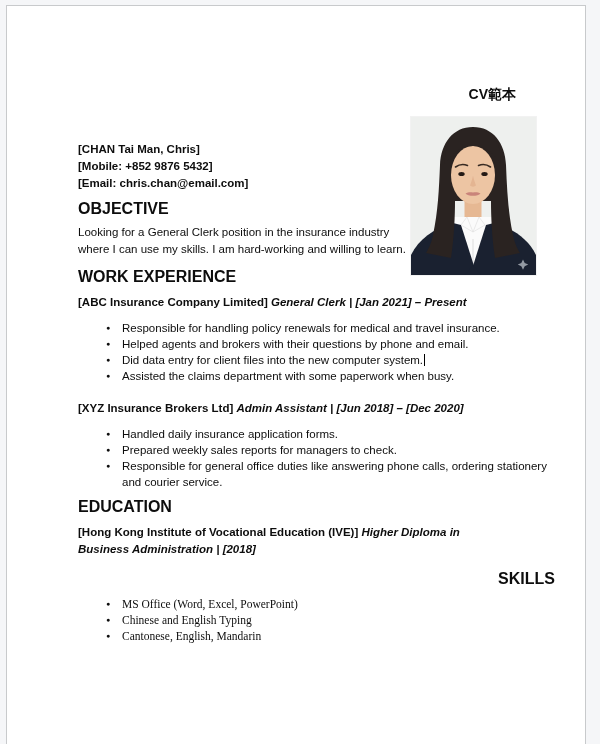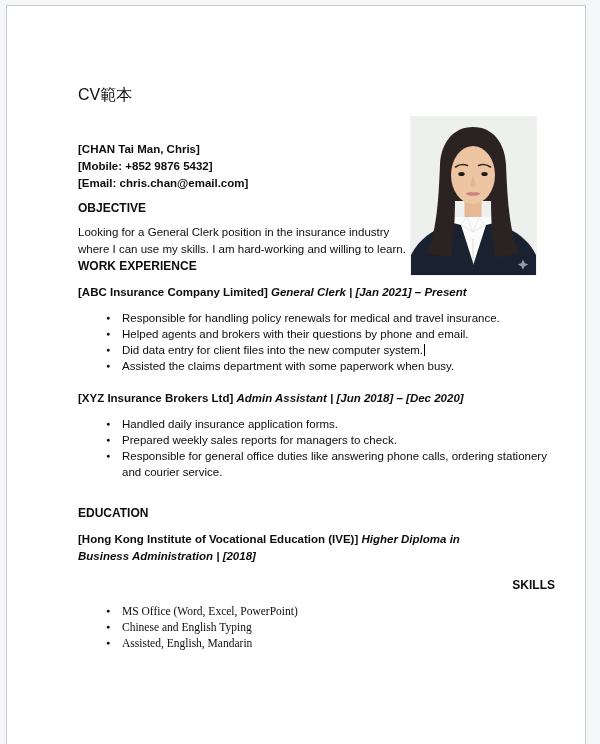--- a/index.html
+++ b/index.html
@@ -18,40 +18,40 @@
     border:1px solid #c8cacc;
   }
   .content {
     position:relative;
     padding:0 30px 0 71px;
     font-size:11.5px; line-height:17px;
   }
   .doc-title {
     padding-top:80px;
     width:438px;
-    text-align:left;
-    font-weight:400;
-    font-size:16px;
+    text-align:right;
+    font-weight:700;
+    font-size:14px;
     line-height:17px;
   }
   .contact { margin-top:38px; font-weight:700; }
   .contact p { line-height:17px; }
-  .section-heading { font-weight:700; font-size:12px; line-height:17px; }
+  .section-heading { font-weight:700; font-size:16px; line-height:17px; }
   .h-objective { margin-top:8px; }
   .objective-text { margin-top:7px; width:336px; }
-  .h-work { }
+  .h-work { margin-top:10px; }
   .job-heading { font-weight:700; line-height:17px; }
   .job-1 { margin-top:9px; }
   .job-2 { margin-top:16px; }
   .job-role { font-style:italic;margin-top:12px; }
   ul.bullets { margin-top:9px; list-style:none; padding-left:44px; }
   ul.bullets li { position:relative; line-height:16px; }
   .bullet-dot { position:absolute; left:-16px; top:0; font-size:7px; line-height:16px; }
   .bullet-dot::before { content:"●"; }
-  .h-education { margin-top:25px; }
+  .h-education { margin-top:8px; }
   .education-text { margin-top:9px; width:432px; font-weight:700; }
   .degree { font-style:italic; }
   .h-skills { margin-top:12px;text-align:right; }
   ul.skills-list { margin-top:9px;font-family:Liberation Serif, serif; }
   .caret {
     display:inline-block;
     width:1px; height:12px;
     background:#000;
     vertical-align:-2px;
     margin-left:1px;
@@ -98,21 +98,21 @@
       <li><span class="bullet-dot"></span><span>Responsible for general office duties like answering phone calls, ordering stationery and courier service.</span></li>
     </ul>
 
     <p class="section-heading h-education">EDUCATION</p>
     <p class="education-text"><span>[Hong Kong Institute of Vocational Education (IVE)]</span> <span class="degree">Higher Diploma in Business Administration | [2018]</span></p>
 
     <p class="section-heading h-skills">SKILLS</p>
     <ul class="bullets skills-list">
       <li><span class="bullet-dot"></span><span>MS Office (Word, Excel, PowerPoint)</span></li>
       <li><span class="bullet-dot"></span><span>Chinese and English Typing</span></li>
-      <li><span class="bullet-dot"></span><span>Assisted, English, Mandarin</span></li>
+      <li><span class="bullet-dot"></span><span>Cantonese, English, Mandarin</span></li>
     </ul>
 
   </div>
 
   <div class="photo">
     <svg viewBox="0 0 125 158" xmlns="http://www.w3.org/2000/svg">
       <rect width="125" height="158" fill="#eef0ee"></rect>
 
       <rect x="53.5" y="76" width="17" height="30" fill="#e6b893"></rect>
 

